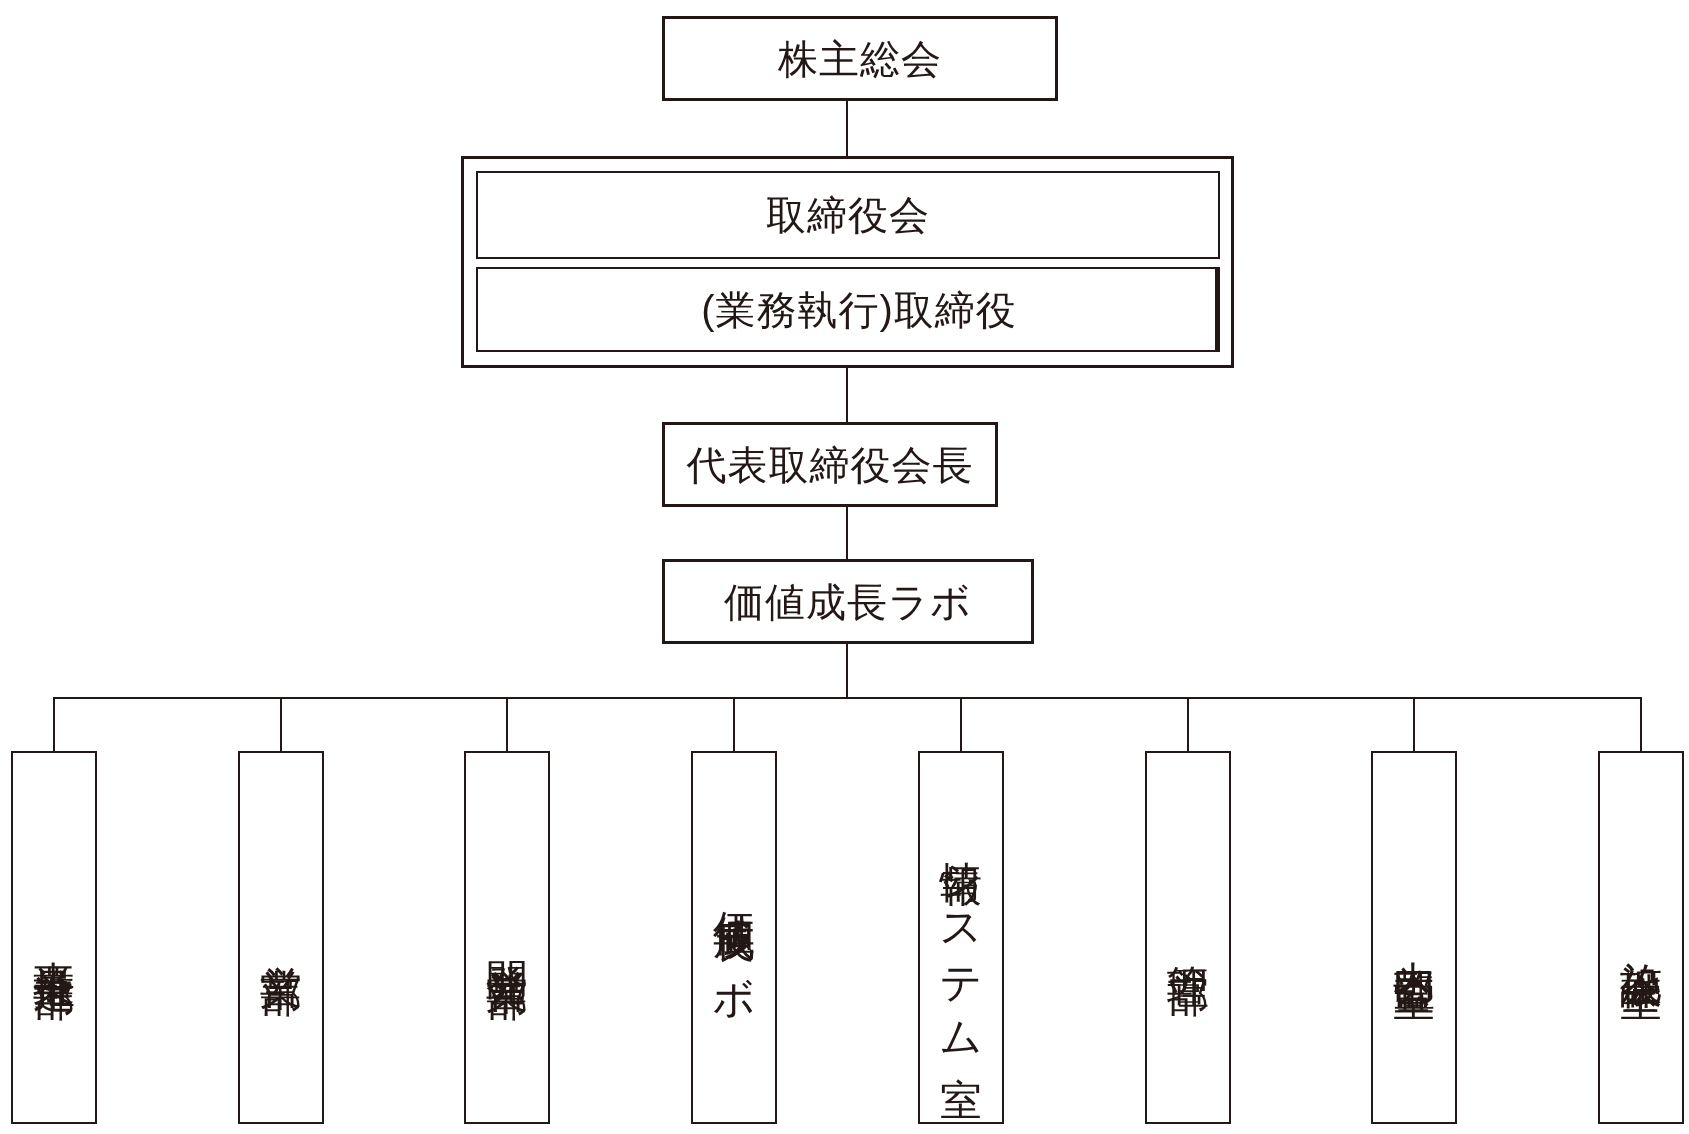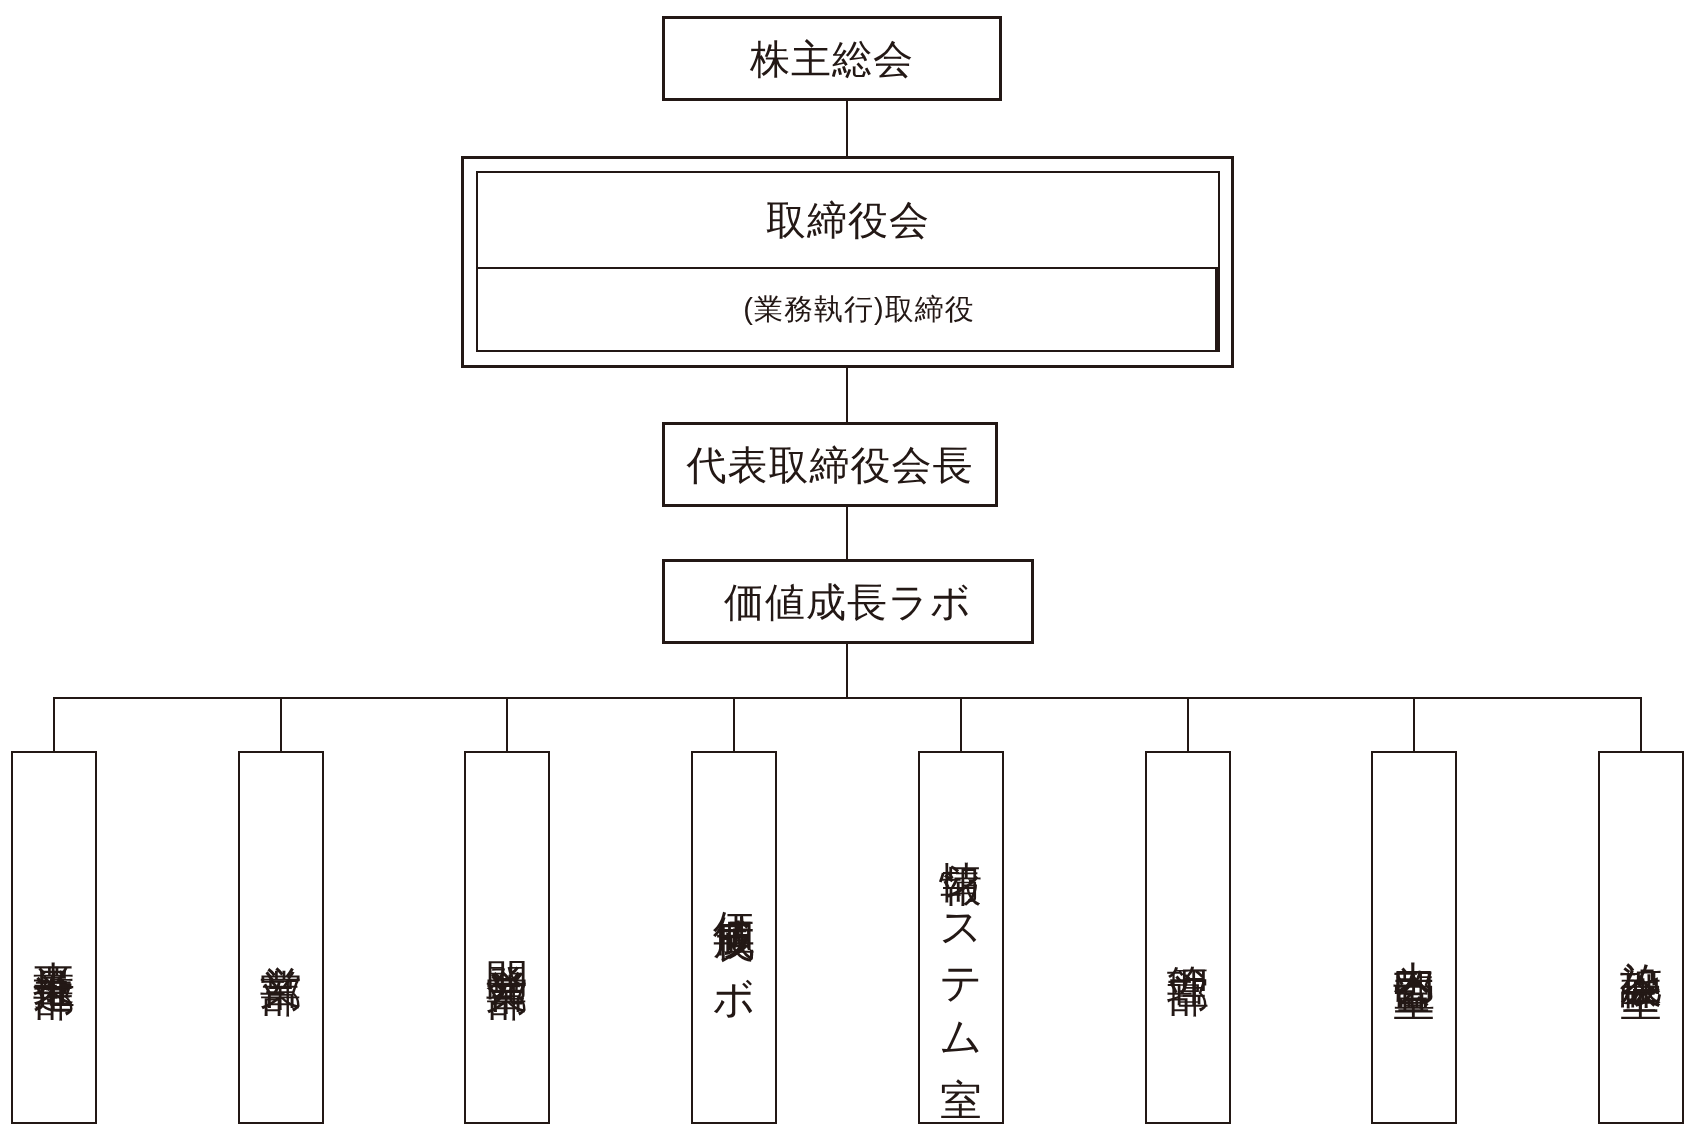--- a/index.html
+++ b/index.html
@@ -33,41 +33,41 @@
     justify-content:center;
     font-size:40px;
     line-height:1;
     letter-spacing:1px;
     color:var(--ink);
     white-space:nowrap;
   }
   .thin{ border-width:2px; }
 
   
-  .bx-shareholders{ left:662px; top:16px;  width:340px; height:85px; }
+  .bx-shareholders{ left:662px; top:16px;  width:396px; height:85px; }
   .bx-chairman    { left:662px; top:422px; width:336px; height:85px; }
   .bx-president   { left:662px; top:559px; width:372px; height:85px; }
 
   
   .bx-board-outer { left:461px; top:156px; width:773px; height:212px; border-width:3px; }
-  .bx-board       { left:476px; top:171px; width:744px; height:98px;  border-width:2px; }
+  .bx-board       { left:476px; top:171px; width:744px; height:88px;  border-width:2px; }
   .bx-board-row{
     position:absolute;
     left:476px; top:267px; width:744px; height:85px;
     box-sizing:border-box;
     border:2px solid var(--line);
     display:flex;
     background:var(--bg);
   }
   .bx-board-row .cell{
     flex:1 1 50%;
     display:flex;
     align-items:center;
     justify-content:center;
-    font-size:29px;
+    font-size:40px;
     line-height:1;
     letter-spacing:1px;
     white-space:nowrap;
     padding-left:25px;
   }
   .bx-board-row .cell:first-child{
     border-right:3px solid var(--line);
   }
 
   

